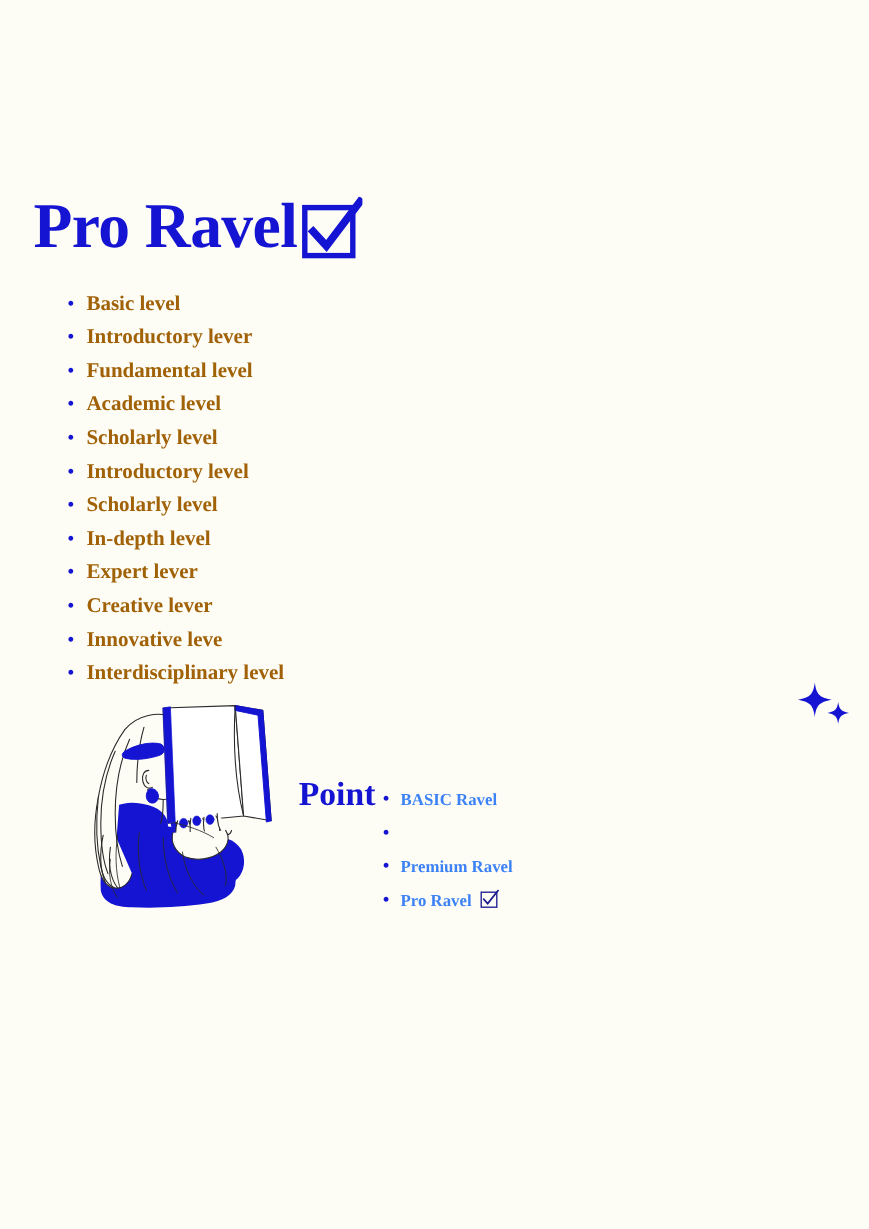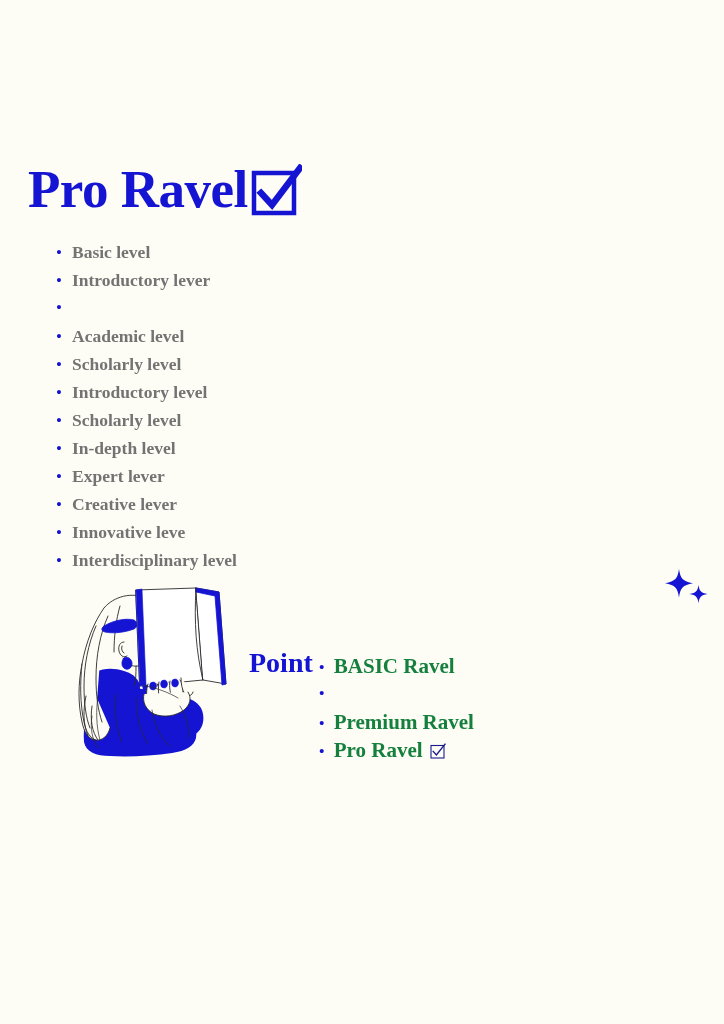--- a/index.html
+++ b/index.html
@@ -64,21 +64,21 @@
   .main-list .bullet {
     color: #1414D2;
     font-size: 17px;
     width: 16px;
     flex: none;
     line-height: 28px;
   }
   .main-list .label {
     font-size: 17.5px;
     font-weight: bold;
-    color: #737373;
+    color: #a16207;
     white-space: nowrap;
   }
 
   
   .sparkles {
     position: absolute;
     left: 664px;
     top: 569px;
     width: 48px;
     height: 40px;
@@ -123,23 +123,23 @@
     line-height: 28px;
   }
   .point-list .bullet {
     color: #1414D2;
     font-size: 17px;
     width: 15px;
     flex: none;
     line-height: 28px;
   }
   .point-list .label {
-    font-size: 21px;
+    font-size: 14px;
     font-weight: bold;
-    color: #15803d;
+    color: #3b82f6;
     white-space: nowrap;
   }
   .mini-check {
     display: inline-block;
     width: 16px;
     height: 16px;
     margin-left: 7px;
     position: relative;
     top: 2px;
     flex: none;
@@ -164,20 +164,21 @@
     <li>
       <span class="bullet">•</span>
       <span class="label">Basic level</span>
     </li>
     <li>
       <span class="bullet">•</span>
       <span class="label">Introductory lever</span>
     </li>
     <li>
       <span class="bullet">•</span>
+      <span class="label">Fundamental level</span>
     </li>
     <li>
       <span class="bullet">•</span>
       <span class="label">Academic level</span>
     </li>
     <li>
       <span class="bullet">•</span>
       <span class="label">Scholarly level</span>
     </li>
     <li>

